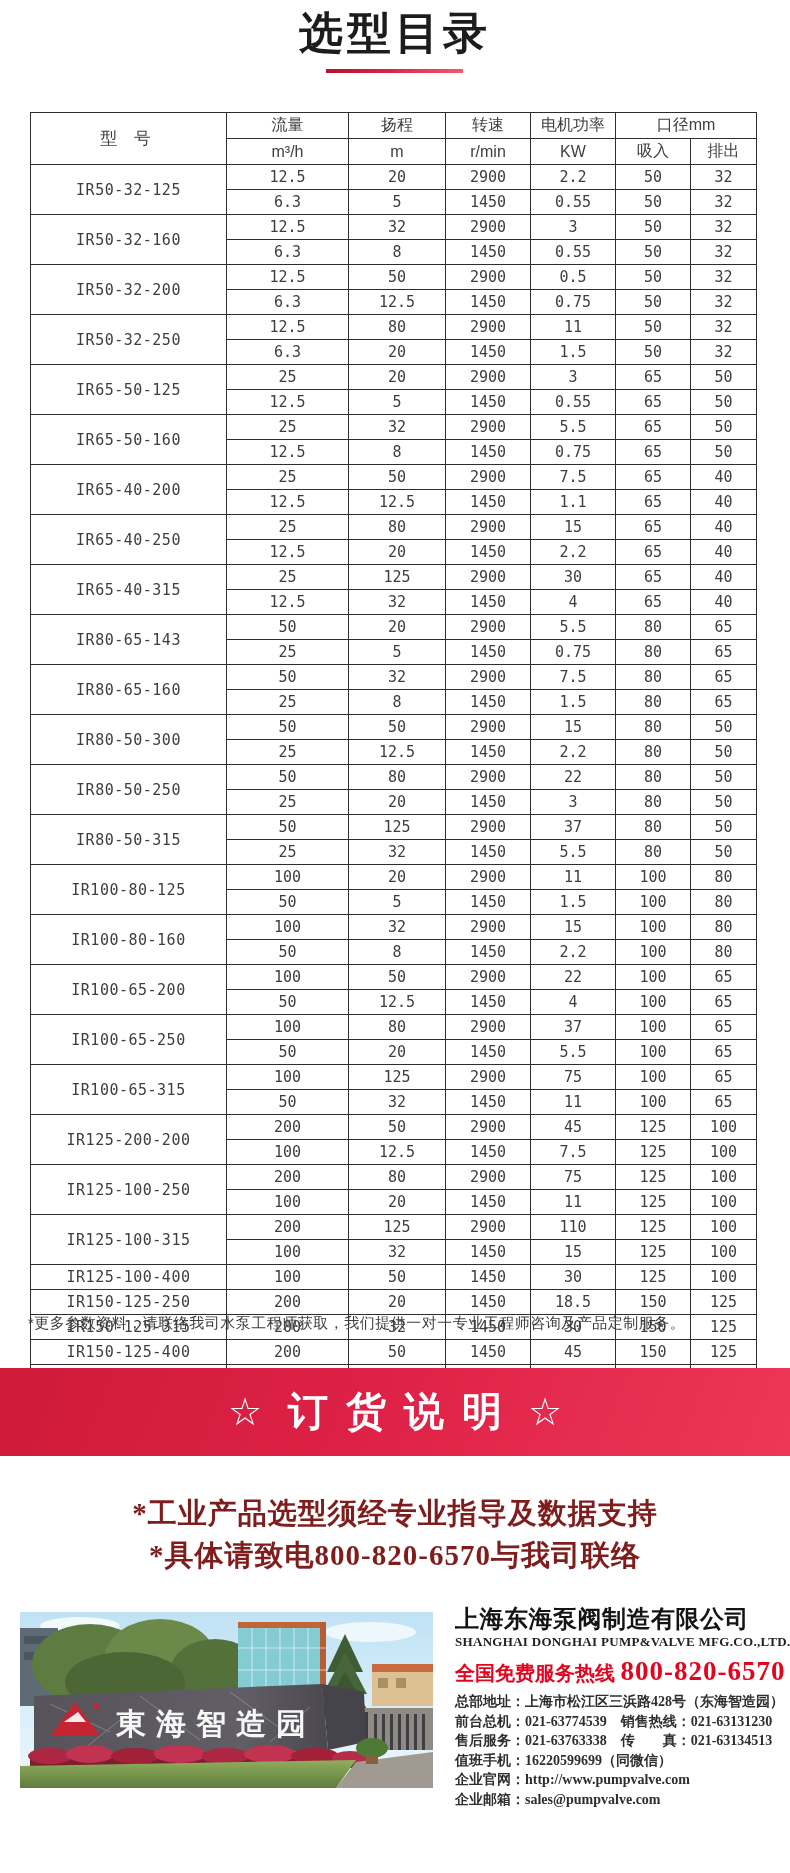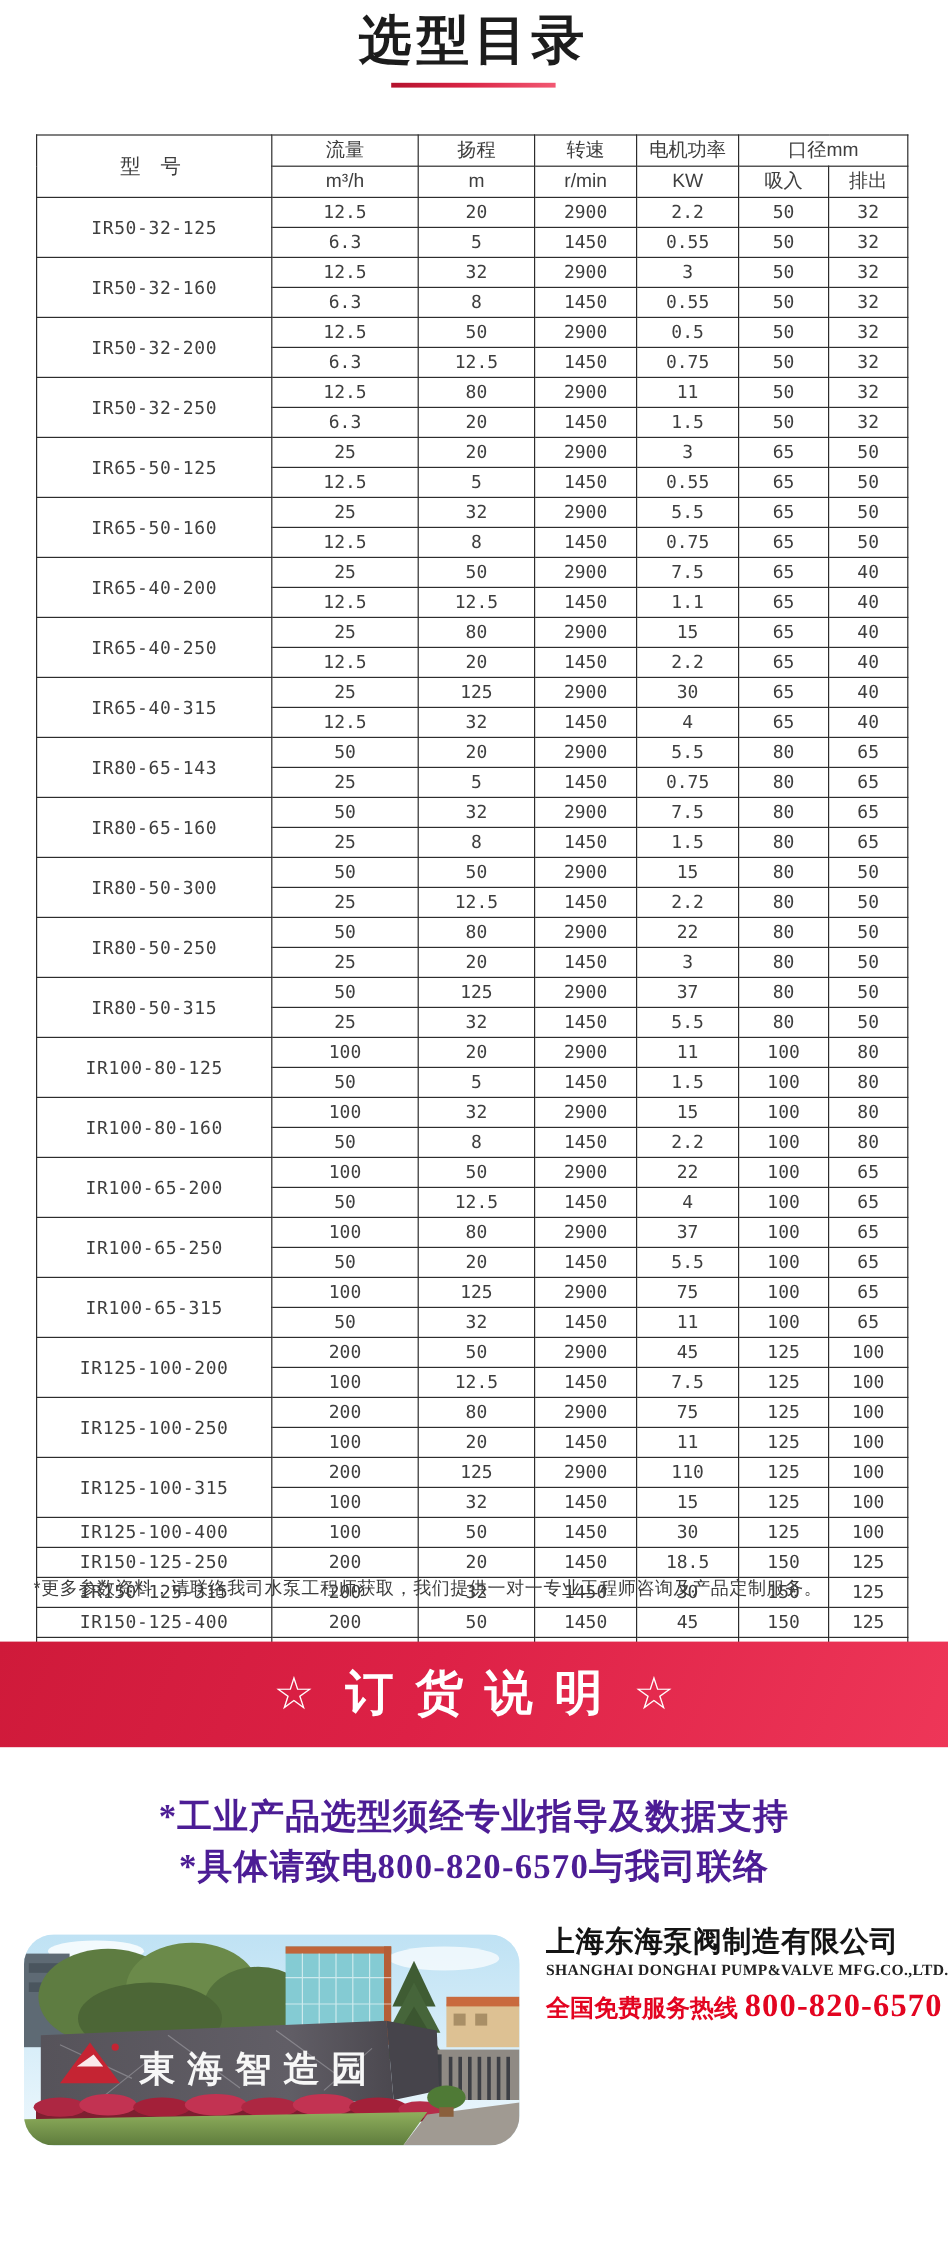--- a/index.html
+++ b/index.html
@@ -48,28 +48,28 @@
   }
   .order-banner .star { font-size:38px; line-height:1; font-weight:normal; }
   .order-banner .banner-text {
     font-size:40px; font-weight:bold; letter-spacing:18px;
     margin:0 8px 3px 26px; line-height:1;
   }
   
   .notice {
     position:absolute; left:0; width:100%; text-align:center;
     font-family:"Liberation Serif", serif; font-weight:bold;
-    color:#4c1d95; font-size:29px; letter-spacing:1px;
+    color:#7f1d1d; font-size:29px; letter-spacing:1px;
   }
   .notice.n1 { top:1494px; }
   .notice.n2 { top:1536px; }
   
   .company-photo {
     position:absolute; top:1612px; left:20px; width:413px; height:176px;
-    overflow:hidden; background:#dceef7;border-radius:25px;
+    overflow:hidden; background:#dceef7;
   }
   .company-info { position:absolute; top:1604px; left:455px; width:322px; }
   .company-name-cn {
     font-size:24px; font-weight:bold; color:#141414; letter-spacing:0.5px;
     line-height:30px; white-space:nowrap;
   }
   .company-name-en {
     font-family:"Liberation Serif", serif; font-weight:bold;
     font-size:13px; color:#222; letter-spacing:0.3px; margin-top:0; white-space:nowrap;
   }
@@ -436,21 +436,21 @@
         </tr>
         <tr>
           <td>50</td>
           <td>32</td>
           <td>1450</td>
           <td>11</td>
           <td>100</td>
           <td>65</td>
         </tr>
         <tr>
-          <td class="model" rowspan="2">IR125-100-200</td>
+          <td class="model" rowspan="2">IR125-200-200</td>
           <td>200</td>
           <td>50</td>
           <td>2900</td>
           <td>45</td>
           <td>125</td>
           <td>100</td>
         </tr>
         <tr>
           <td>100</td>
           <td>12.5</td>
@@ -668,13 +668,21 @@
   </svg>
 </div>
 
 <div class="company-info">
   <div class="company-name-cn">上海东海泵阀制造有限公司</div>
   <div class="company-name-en">SHANGHAI DONGHAI PUMP&amp;VALVE MFG.CO.,LTD.</div>
   <div class="company-hotline">
     <span>全国免费服务热线</span>
     <span class="hot-num">800-820-6570</span>
   </div>
+  <div class="company-details" id="company-details">
+      <div class="detail-line">总部地址：上海市松江区三浜路428号（东海智造园）</div>
+      <div class="detail-line">前台总机：021-63774539　销售热线：021-63131230</div>
+      <div class="detail-line">售后服务：021-63763338　传　　真：021-63134513</div>
+      <div class="detail-line">值班手机：16220599699（同微信）</div>
+      <div class="detail-line">企业官网：http://www.pumpvalve.com</div>
+      <div class="detail-line">企业邮箱：sales@pumpvalve.com</div>
+    </div>
 </div>
 
 </body></html>

